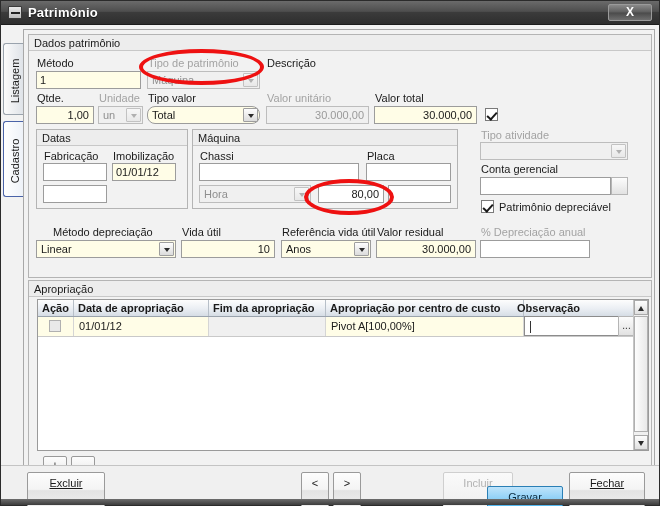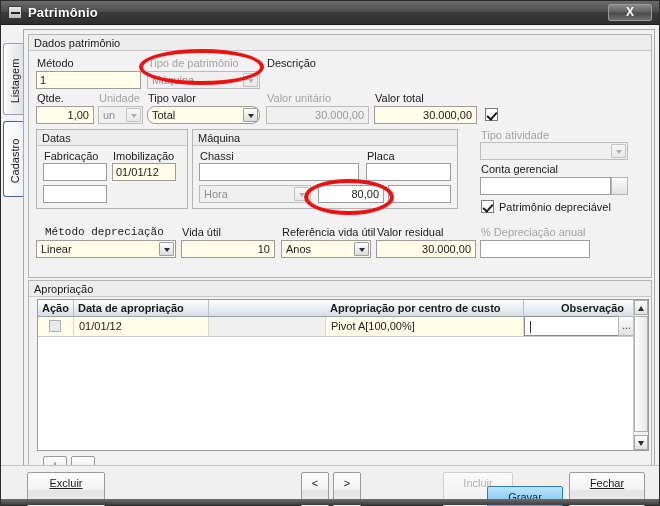--- a/index.html
+++ b/index.html
@@ -416,21 +416,21 @@
           <span class="arrow"></span>
         </div>
 
         <div class="lbl" style="left:452px; top:128px;">Conta gerencial</div>
         <div class="fld white" style="left:451px; top:142px; width:131px;"></div>
         <div class="sidebtn" style="left:582px; top:142px;"></div>
 
         <div class="cbx checked" style="left:452px; top:165px;"></div>
         <div class="lbl" style="left:470px; top:166px;">Patrimônio depreciável</div>
 
-        <div class="lbl" style="left:16px; top:191px;font-family:Liberation Mono, monospace;">Método depreciação</div>
+        <div class="lbl" style="left:24px; top:191px;">Método depreciação</div>
         <div class="combo" style="left:7px; top:205px; width:140px;">
           <span class="cval">Linear</span>
           <span class="arrow"></span>
         </div>
 
         <div class="lbl" style="left:153px; top:191px;">Vida útil</div>
         <div class="fld right" style="left:152px; top:205px; width:94px;">10</div>
 
         <div class="lbl" style="left:253px; top:191px;">Referência vida útil</div>
         <div class="combo" style="left:252px; top:205px; width:90px;">
@@ -445,22 +445,23 @@
         <div class="fld white" style="left:451px; top:205px; width:110px;"></div>
       </div>
 
       <div class="group" style="left:4px; top:250px; width:624px; height:186px;">
         <div class="group-cap">Apropriação</div>
 
         <div class="grid-outer">
           <div class="grid-head">
             <div class="gh" style="left:0;   width:36px;">Ação</div>
             <div class="gh" style="left:36px; width:135px;">Data de apropriação</div>
+            <div class="gh" style="left:171px;width:117px;">Fim da apropriação</div>
             <div class="gh" style="left:288px;width:198px;">Apropriação por centro de custo</div>
-            <div class="gh" style="left:475px;width:111px; border-right:none;text-align:right;">Observação</div>
+            <div class="gh" style="left:475px;width:111px; border-right:none;">Observação</div>
           </div>
 
           <div class="grid-row">
             <div class="gc sep" style="left:0; width:36px;">
               <div class="cbx" style="left:11px; top:3px; width:12px; height:12px; background:#e9e9e9; border-color:#b0b0b0;"></div>
             </div>
             <div class="gc sep" style="left:36px; width:135px;">01/01/12</div>
             <div class="gc sep grayed" style="left:171px; width:117px;"></div>
             <div class="gc sep" style="left:288px; width:198px;">Pivot  A[100,00%]</div>
             <div class="gc white" style="left:486px; width:111px; border:1px solid #8c8c8c; height:20px; top:-1px;">

